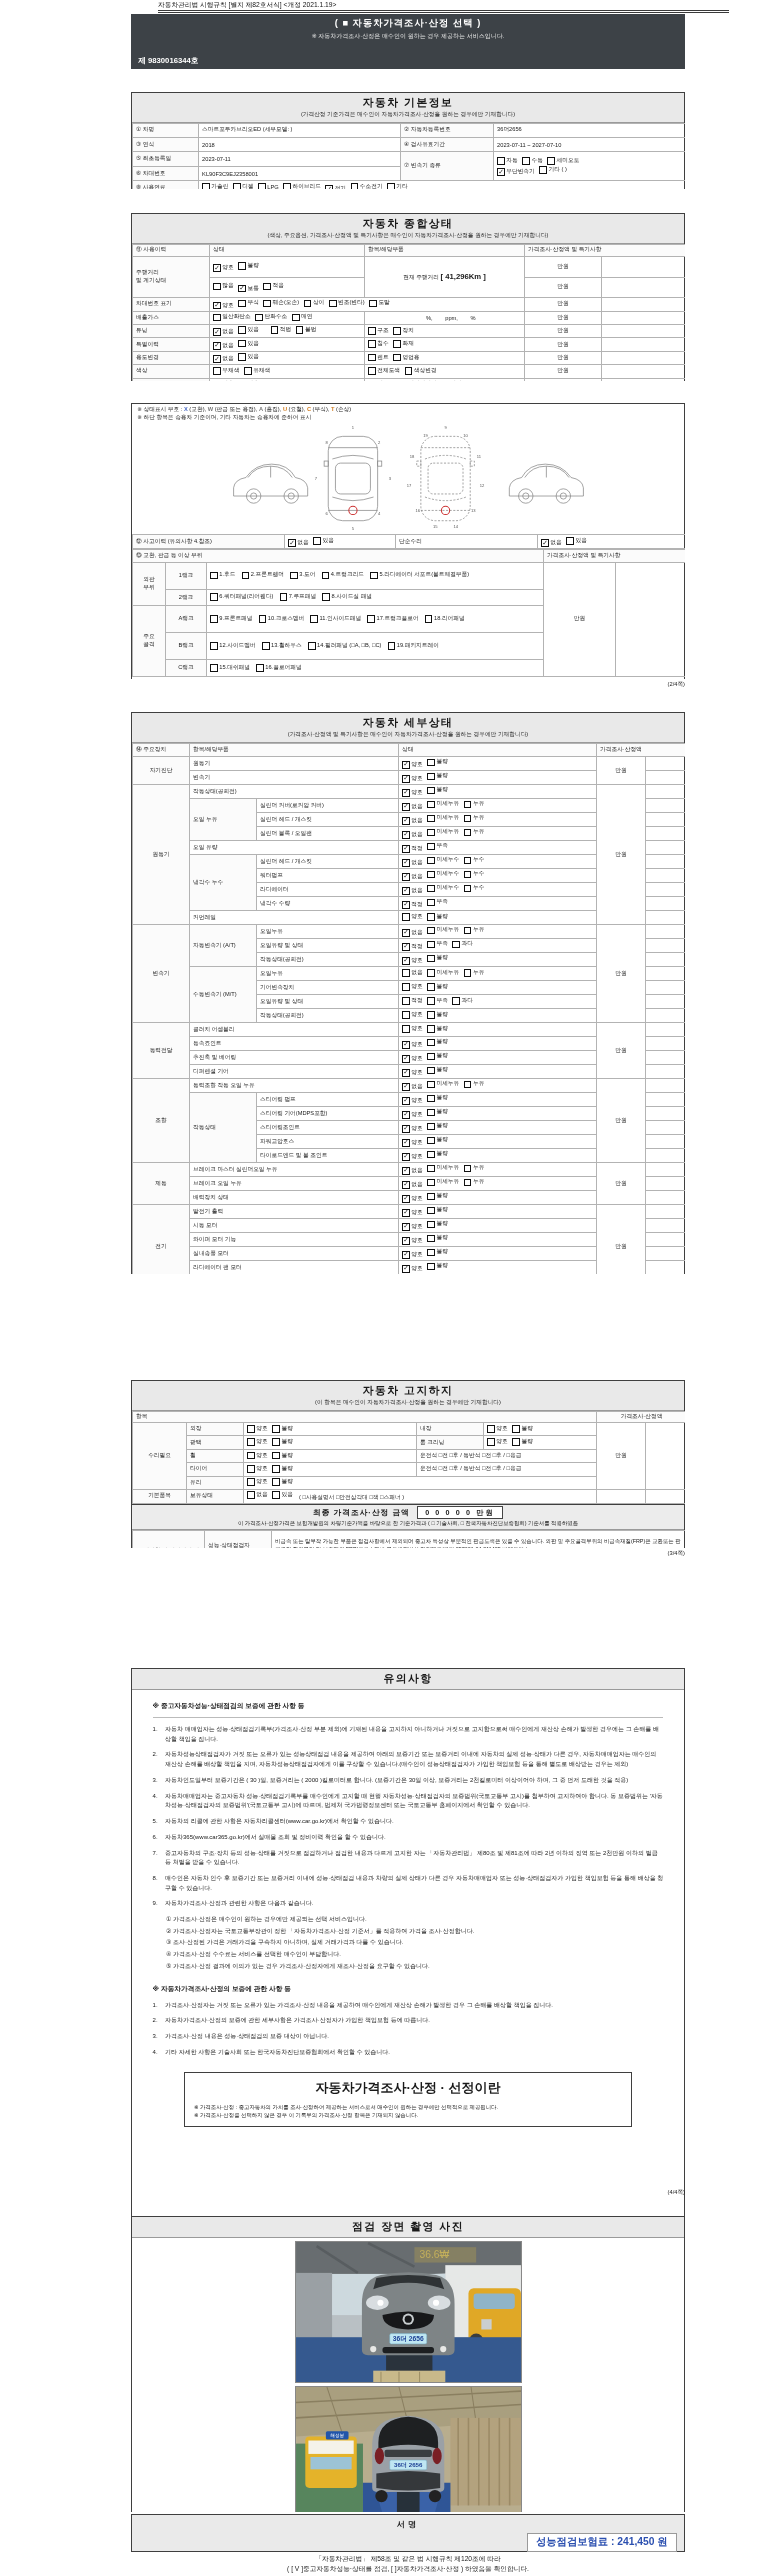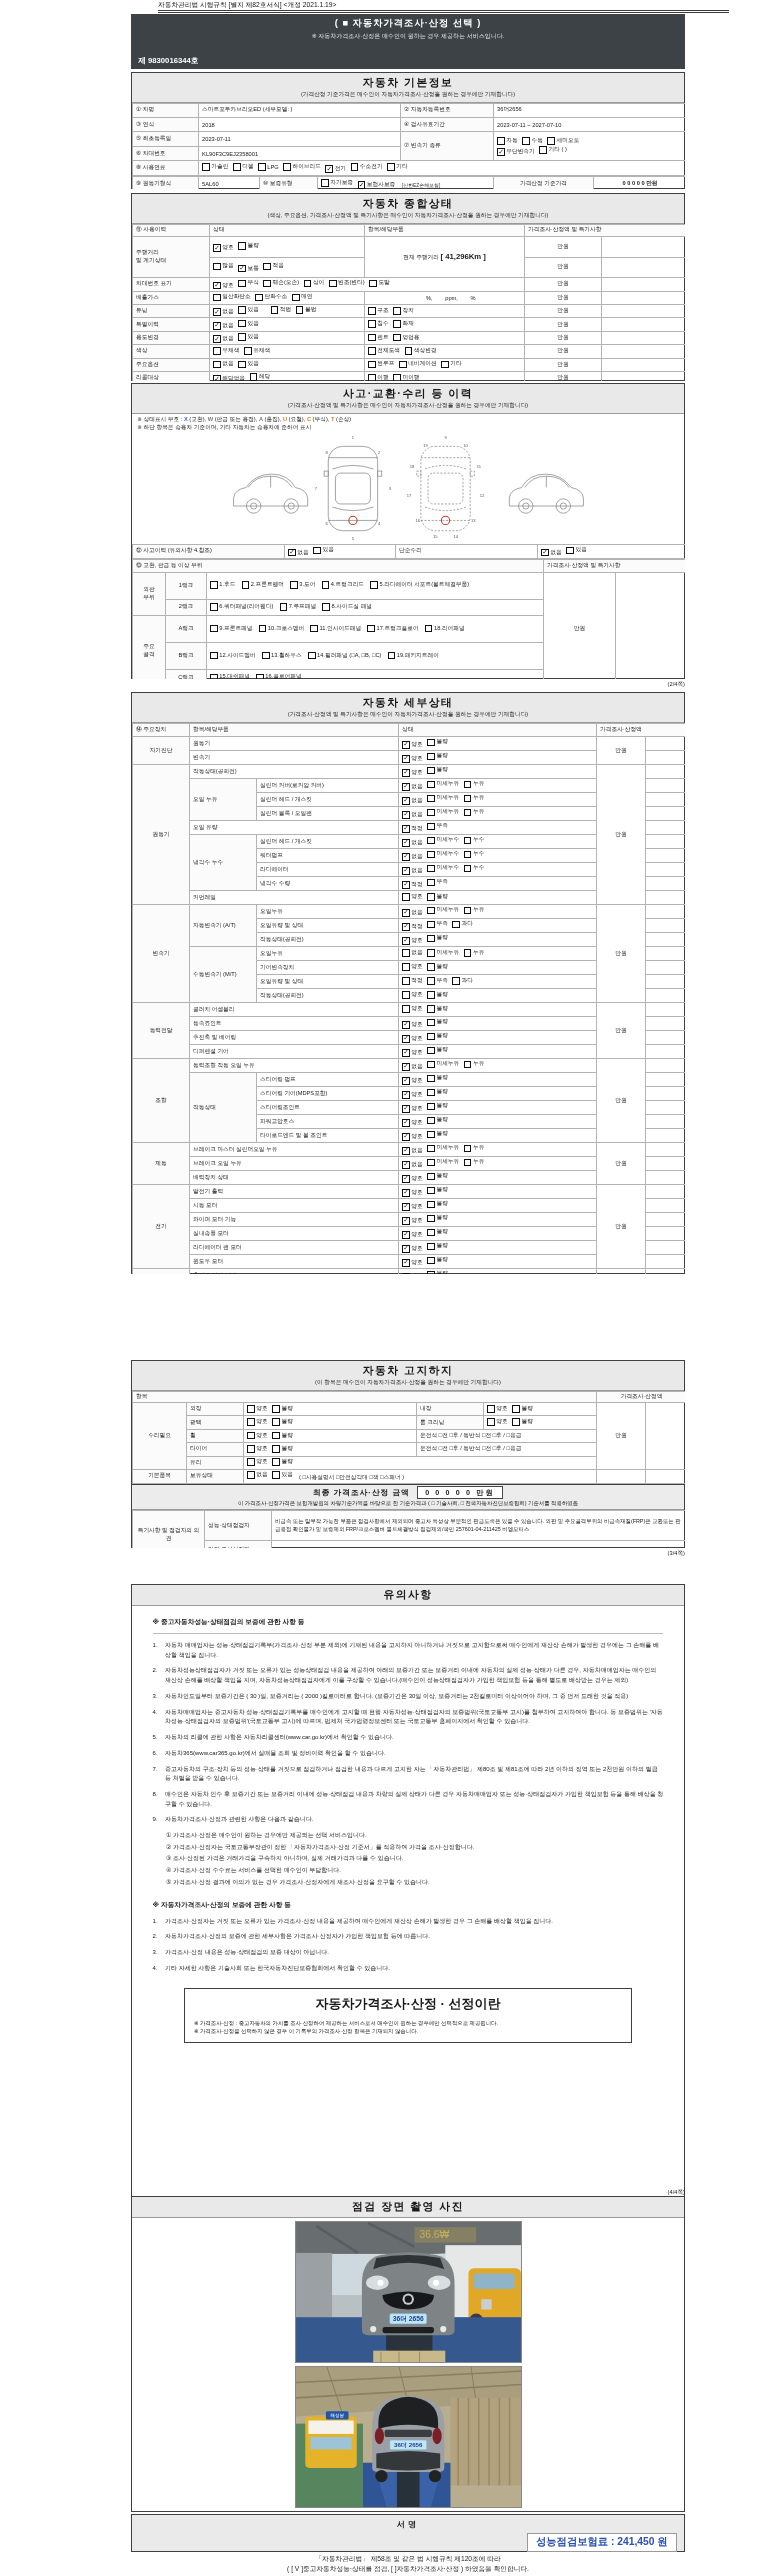--- a/index.html
+++ b/index.html
@@ -7,21 +7,21 @@
          font-family:"Liberation Sans","DejaVu Sans",sans-serif;color:#1a1a1a;}
   .lawref{position:absolute;left:158px;top:1px;font-size:6.7px;color:#111;}
   .toprule{position:absolute;left:158px;top:9.8px;width:571px;height:1.5px;
            border-top:1px solid #3a3a3a;border-bottom:1px solid #3a3a3a;}
   .titlebox{position:absolute;left:131px;top:14.4px;width:554px;height:55px;background:#3d4247;color:#fff;text-align:center;}
   .titlebox .t1{font-size:15px;font-weight:bold;letter-spacing:2.1px;margin-top:6.7px;}
   .titlebox .t2{font-size:9.3px;font-weight:bold;margin-top:2.6px;letter-spacing:1px;}
   .titlebox .t3{font-size:6px;margin-top:2.1px;color:#e8e8e8;}
   .titlebox .docno{position:absolute;left:7.2px;bottom:3.1px;font-size:7.7px;font-weight:bold;}
   .sec{position:absolute;left:131px;width:554px;overflow:hidden;}
-  .outer{border:1px solid #3f3f3f;height:100%;box-sizing:border-box;background:#fff;}
+  .outer{border:1px solid #3f3f3f;height:100%;box-sizing:border-box;background:#fff;margin-top:20px;}
   .band{background:#e9e9e9;text-align:center;border-bottom:0.5px solid #9a9a9a;padding:2.6px 0 3.1px;}
   .band .bt{font-size:10.8px;font-weight:bold;letter-spacing:1.5px;}
   .band .bn{font-size:5.7px;color:#222;margin-top:1px;}
   table{border-collapse:collapse;width:100%;table-layout:fixed;}
   td,th{border:0.5px solid #b3b3b3;font-size:5.7px;padding:1px 3.1px;vertical-align:middle;
         font-weight:normal;text-align:left;word-break:break-all;}
   th.lab{background:#fbfbfb;}
   .cntr{text-align:center;}
   .opt{display:inline-flex;align-items:center;margin-right:4.6px;font-size:5.7px;white-space:nowrap;}
   .cb{width:5.7px;height:5.7px;border:0.9px solid #111;display:inline-flex;align-items:center;
@@ -387,24 +387,20 @@
                 </span></td>
               <td class="price">만원</td>
               <td class=""></td>
             </tr>
           </tbody>
         </table>
       </div>
     </div>
   <div class="sec" id="sec-accident" style="top:383px;height:296px;">
       <div class="outer">
-        <div class="band">
-          <div class="bt">사고·교환·수리 등 이력</div>
-          <div class="bn">(가격조사·산정액 및 특기사항은 매수인이 자동차가격조사·산정을 원하는 경우에만 기재합니다)</div>
-        </div>
         <div class="legend">※ 상태표시 부호 : <b style="color:#4668c6">X</b> (교환), <b style="color:#777777">W</b> (판금 또는 용접), <b style="color:#777777">A</b> (흠집), <b style="color:#d07818">U</b> (요철), <b style="color:#d07818">C</b> (부식), <b style="color:#d07818">T</b> (손상)<br>※ 하단 항목은 승용차 기준이며, 기타 자동차는 승용차에 준하여 표시</div>
         <div class="diagwrap"><svg width="371" height="107" viewBox="0 0 720 208">
             <g transform="translate(14,20) " fill="none" stroke="#8a8a8a" stroke-width="1.5">
               <path d="M6,120 L6,104 Q8,88 30,84 Q48,58 80,58 Q112,58 126,84 Q148,88 150,104 L150,120 Z"></path>
               <path d="M34,84 Q48,62 78,62 Q106,62 120,84"></path>
               <line x1="78" y1="62" x2="78" y2="84"></line>
               <circle cx="45" cy="120" r="14"></circle>
               <circle cx="45" cy="120" r="6"></circle>
               <circle cx="118" cy="120" r="14"></circle>
               <circle cx="118" cy="120" r="6"></circle>
@@ -1261,21 +1257,21 @@
             </tr>
             <tr style="height:17.5px">
               <th class="lab ">가격·조사산정자</th>
               <td class=""></td>
             </tr>
           </tbody>
         </table>
       </div>
     </div>
   <div class="pagemark" style="top:1550px;">(3/4쪽)</div>
-  <div class="sec" id="sec-notice" style="top:1584px;height:624px;">
+  <div class="sec" id="sec-notice" style="top:1648px;height:624px;">
       <div class="outer">
         <div class="band">
           <div class="bt">유의사항</div>
         </div>
         <div class="notice-body">
           <div class="notice-sub">※ 중고자동차성능·상태점검의 보증에 관한 사항 등</div>
           <div class="nitem">
             <span class="nn">1.</span>
             <span>자동차 매매업자는 성능·상태점검기록부(가격조사·산정 부분 제외)에 기재된 내용을 고지하지 아니하거나 거짓으로 고지함으로써 매수인에게 재산상 손해가 발생한 경우에는 그 손해를 배상할 책임을 집니다.</span>
           </div>

